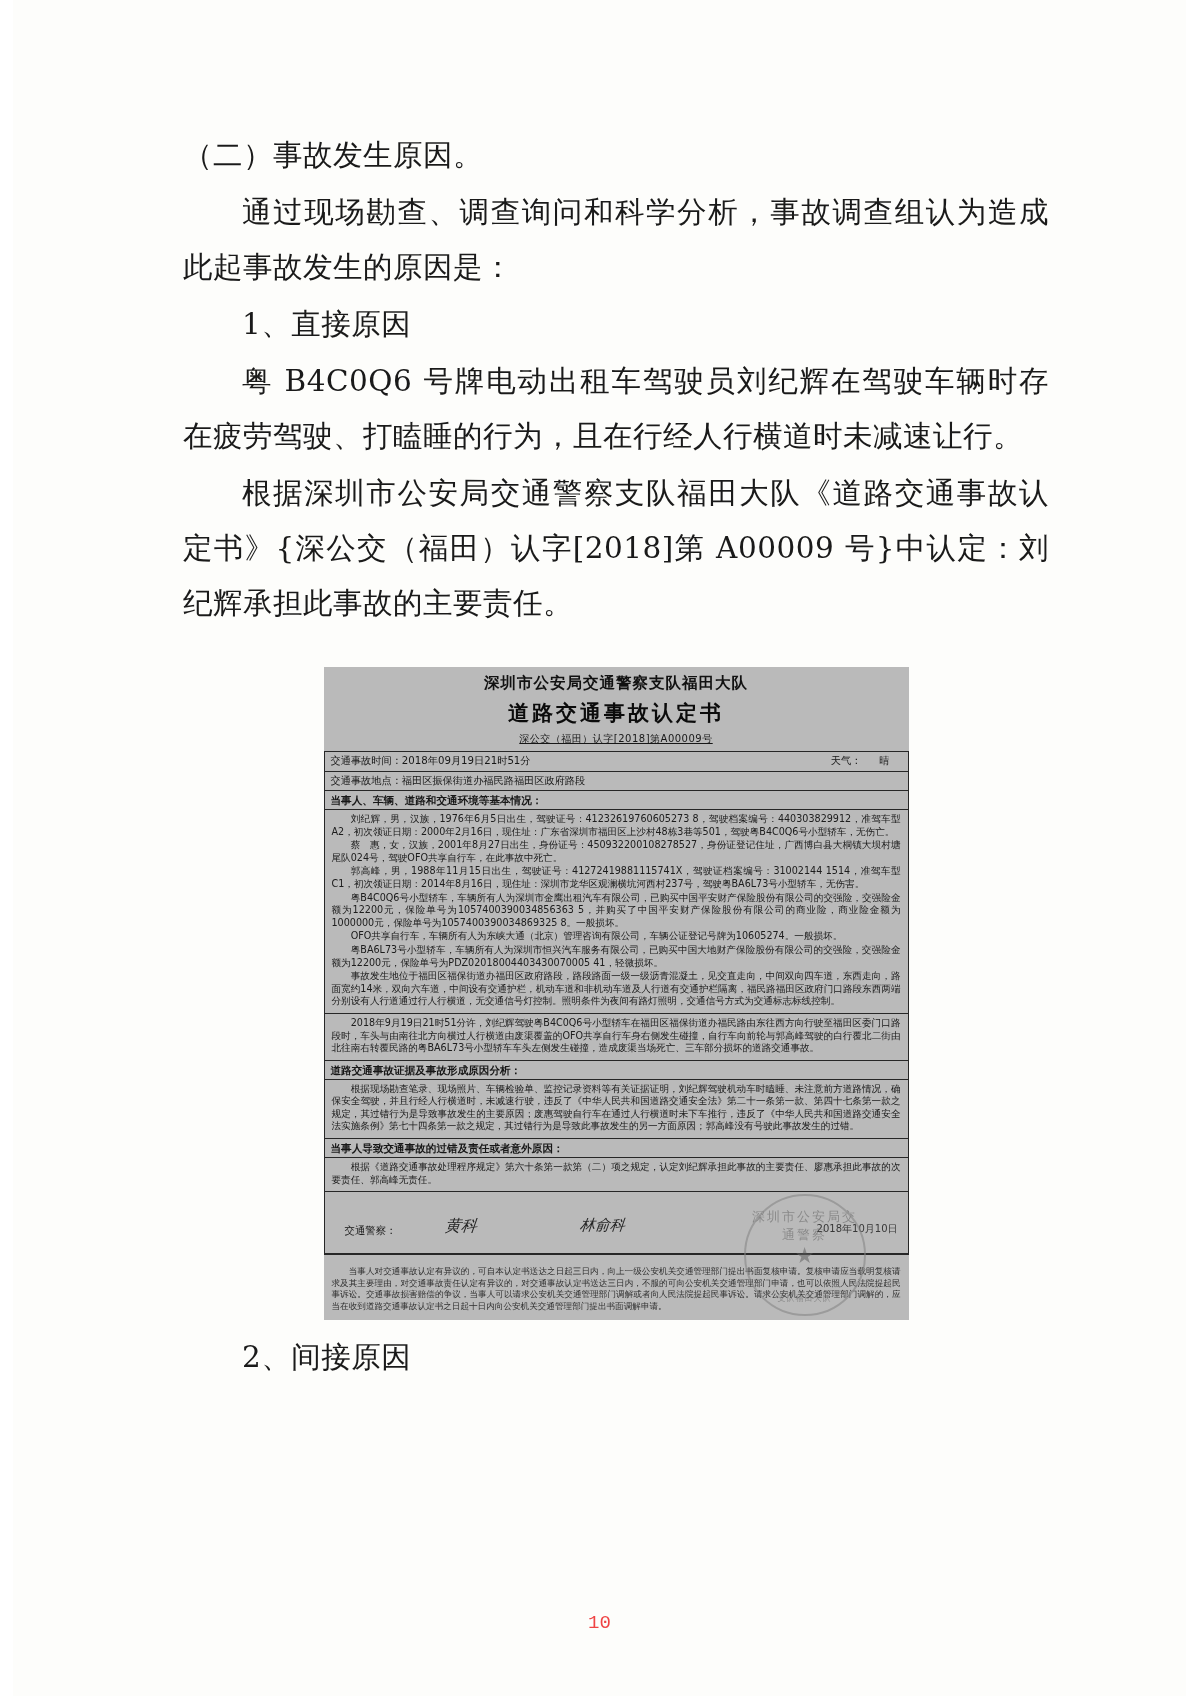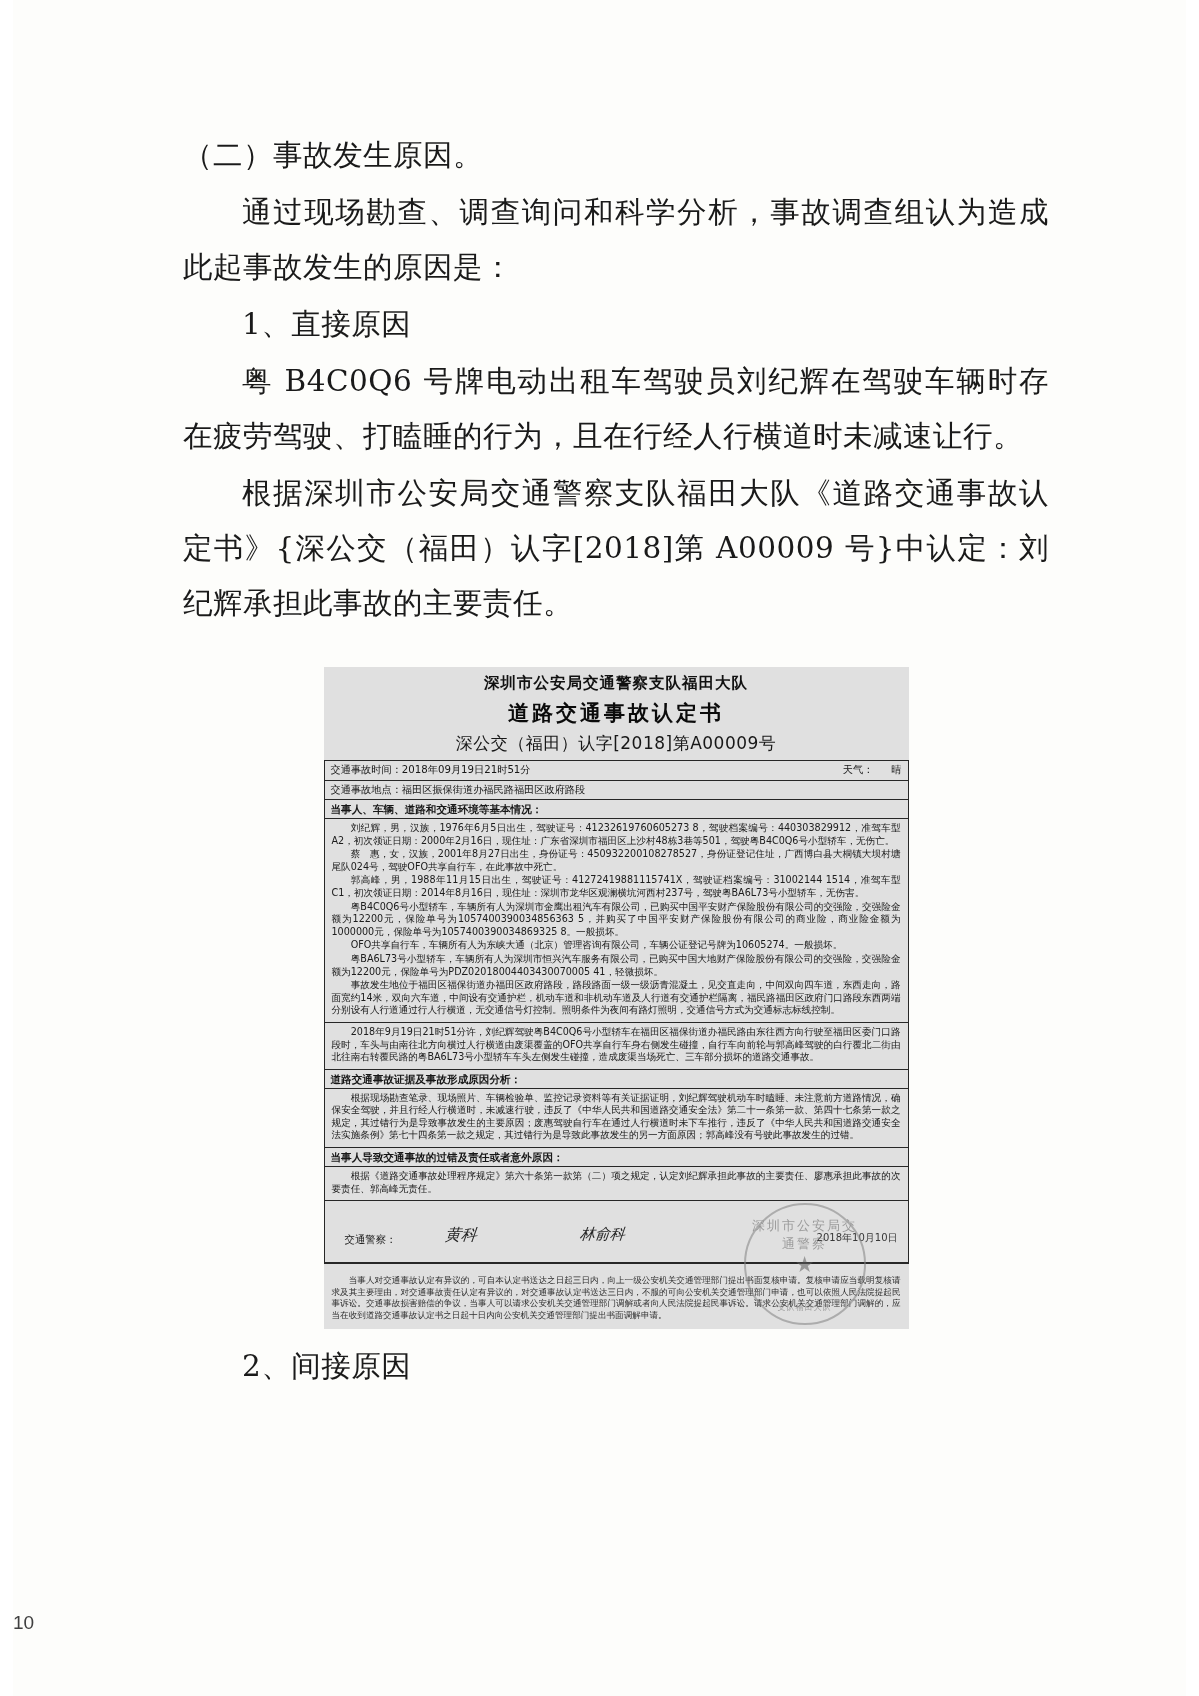--- a/index.html
+++ b/index.html
@@ -44,21 +44,21 @@
     width: 585px;
     margin: 14px auto 10px auto;
     background: #fbfaf7;
     filter: grayscale(100%) contrast(105%);
   }
   .scan {
     position: relative;
     width: 585px;
     box-sizing: border-box;
     padding: 0;
-    background: #fde047;
+    background: #fca5a5;
     font-family: "DejaVu Sans", "Liberation Sans", sans-serif;
     color: #1c1c1c;
     margin-top: 36px;
   }
   .scan-head {
     text-align: center;
     padding-top: 6px;
   }
   .scan-org {
     font-size: 15.5px;
@@ -69,33 +69,34 @@
   }
   .scan-title {
     font-size: 21px;
     font-weight: bold;
     letter-spacing: 3px;
     margin-top: 5px;
     font-family: "DejaVu Serif", "Liberation Serif", serif;
     color: #111;
   }
   .scan-docno {
-    font-size: 17px;
+    font-size: 10px;
     margin-top: 5px;
     margin-bottom: 5px;
     letter-spacing: 0.5px;
+    text-decoration: underline;
   }
   .scan-box {
     border: 1.2px solid #2b2b2b;
     border-bottom: none;
     box-sizing: border-box;
   }
   .scan-row {
     border-bottom: 1.2px solid #2b2b2b;
-    padding: 2px 6px 3px 6px;
+    padding: 2px 18px 3px 6px;
     font-size: 10.2px;
     line-height: 13.5px;
     display: flex;
   }
   .scan-row .lbl {
     white-space: nowrap;
   }
   .scan-row .val {
     flex: 1;
   }
@@ -210,24 +211,24 @@
   }
   .scan-foot p {
     margin: 0;
     text-indent: 2em;
   }
   .page-number {
     position: absolute;
     left: 0;
     right: 0;
     bottom: 62px;
-    text-align: left;
+    text-align: center;
     font-size: 19px;
-    font-family: Liberation Sans, sans-serif;
-    color: #404040;
+    font-family: Liberation Mono, monospace;
+    color: #ef4444;
   }
 </style>
 </head>
 <body>
 
 <div class="page">
   <div class="content">
 
     <p class="para noindent">（二）事故发生原因。</p>
     <p class="para">通过现场勘查、调查询问和科学分析，事故调查组认为造成此起事故发生的原因是：</p>

